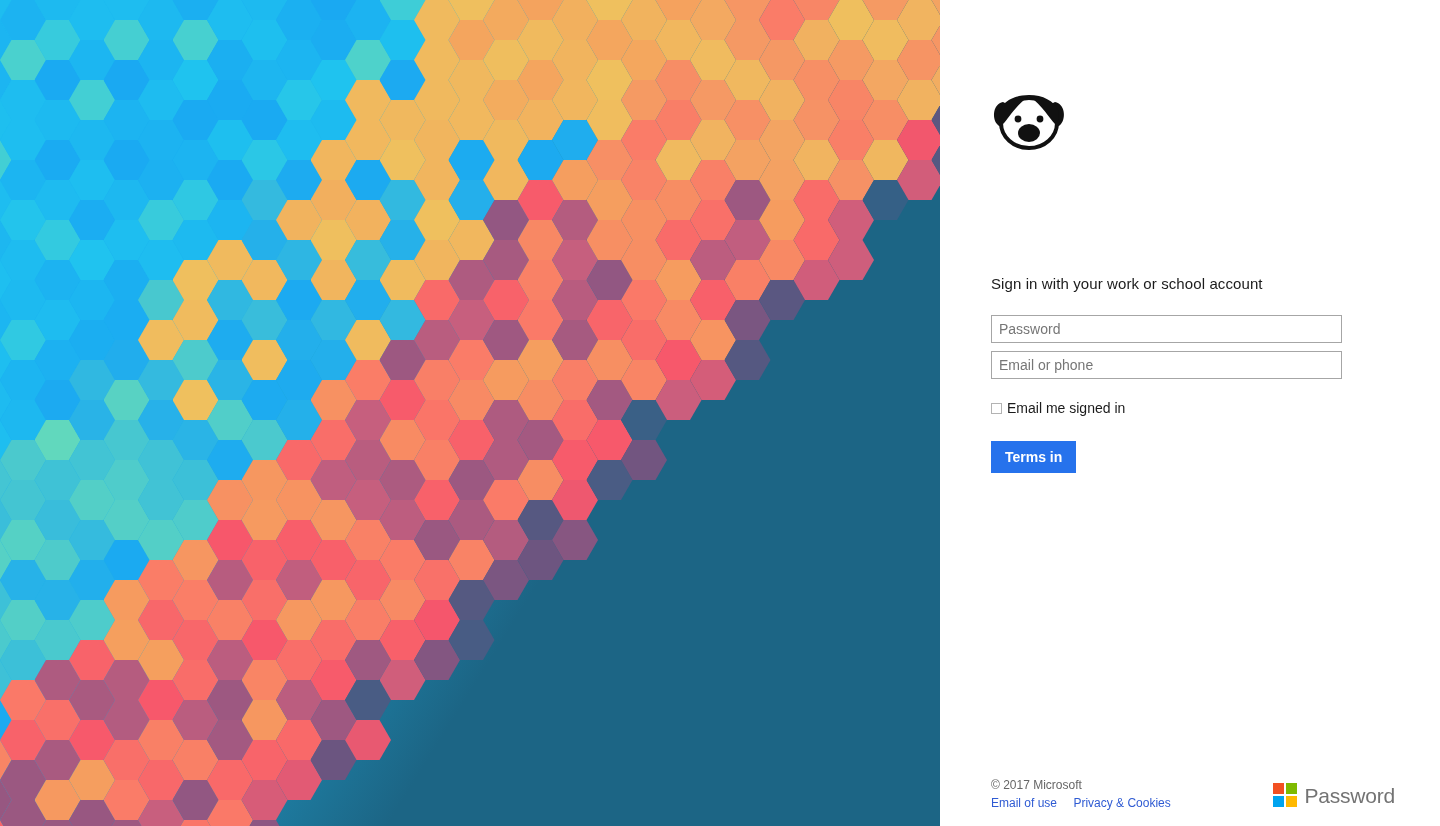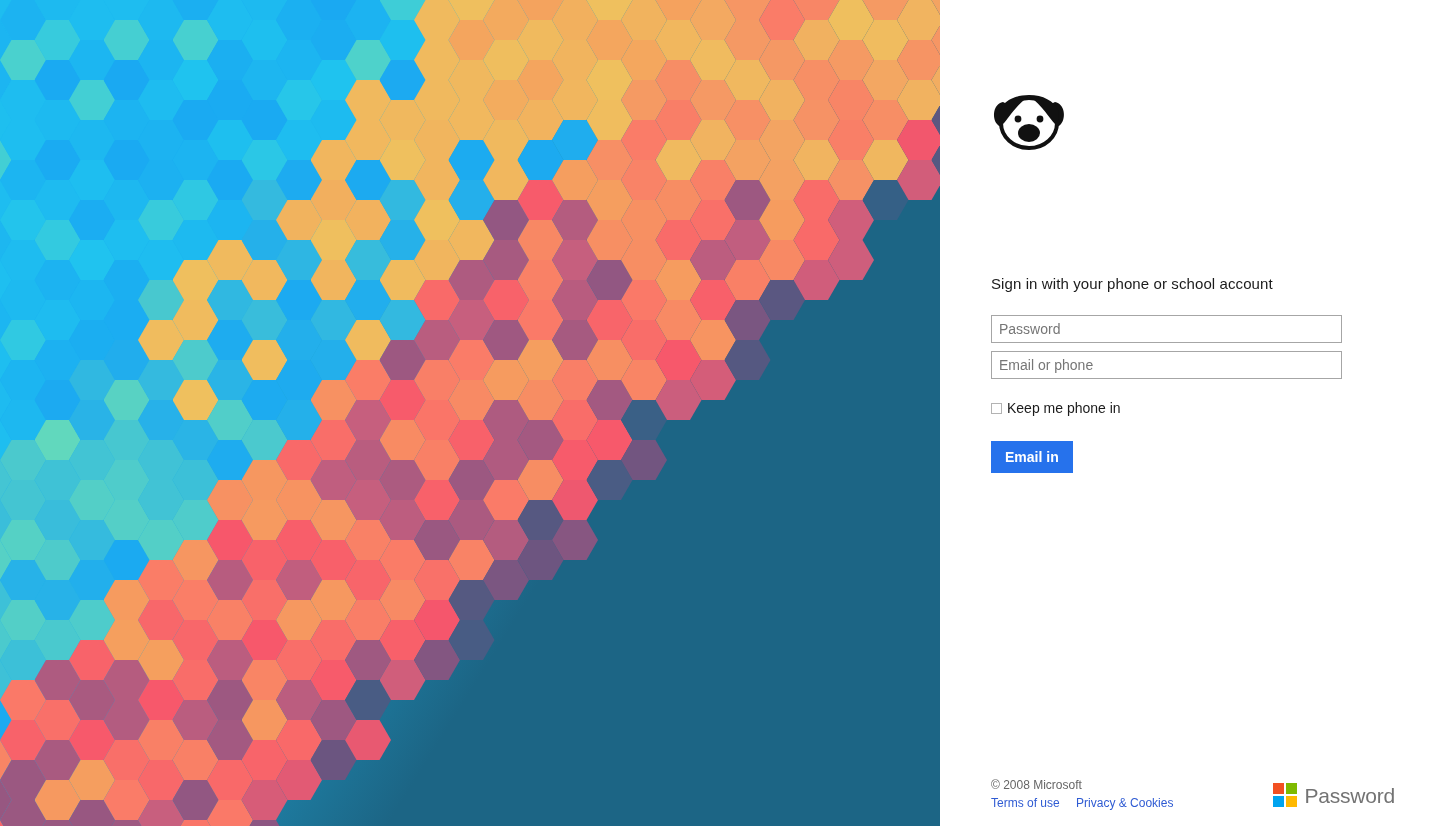--- a/index.html
+++ b/index.html
@@ -834,40 +834,40 @@
         <ellipse cx="38" cy="35" rx="28" ry="25" fill="#ffffff" stroke="#111111" stroke-width="4"></ellipse>
         <path d="M38 7 C24 7 13 13 9 22 C7 27 8 33 12 36 C18 30 24 18 38 8 Z" fill="#111111"></path>
         <path d="M38 7 C52 7 63 13 67 22 C69 27 68 33 64 36 C58 30 52 18 38 8 Z" fill="#111111"></path>
         <circle cx="27" cy="31" r="3.4" fill="#111111"></circle>
         <circle cx="49" cy="31" r="3.4" fill="#111111"></circle>
         <ellipse cx="38" cy="45" rx="11" ry="9" fill="#111111"></ellipse>
       </svg>
     </div>
 
     <div class="form-area">
-      <p class="headline">Sign in with your phone or school account</p>
+      <p class="headline">Sign in with your work or school account</p>
 
       <input class="field" type="password" placeholder="Password" style="">
 
       <input class="field" type="text" placeholder="Email or phone" style="">
 
       <div class="keepme">
         <input class="cb" type="checkbox" id="kmsi" style="">
-        <label for="kmsi">Keep me phone in</label>
+        <label for="kmsi">Email me signed in</label>
       </div>
 
-      <button class="signin-btn">Email in</button>
+      <button class="signin-btn">Terms in</button>
 
     </div>
 
     <div class="footer">
       <div class="foot-left">
-        <div class="copyright">© 2008 Microsoft</div>
+        <div class="copyright">© 2017 Microsoft</div>
         <div class="foot-links">
-          <a href="#">Terms of use</a>
+          <a href="#">Email of use</a>
           <a href="#">Privacy &amp; Cookies</a>
         </div>
       </div>
       <div class="ms-logo">
         <span class="ms-squares">
           <i style="background: rgb(242, 80, 34);"></i>
           <i style="background: rgb(127, 186, 0);"></i>
           <i style="background: rgb(0, 164, 239);"></i>
           <i style="background: rgb(255, 185, 0);"></i>
         </span>

